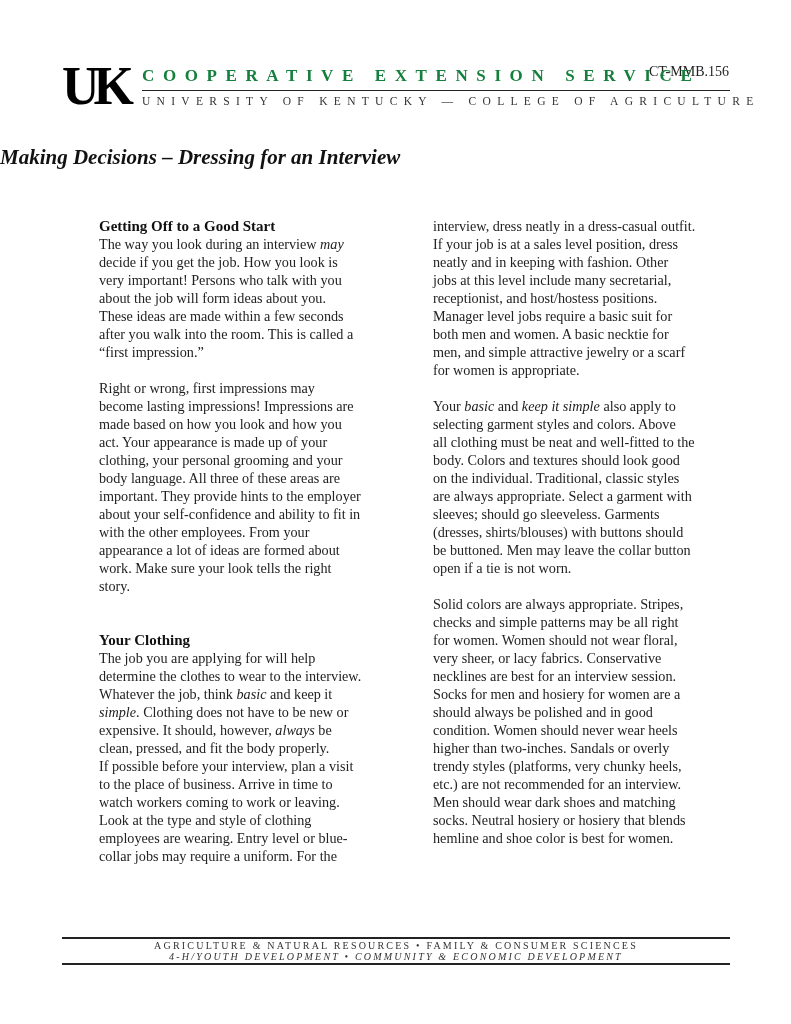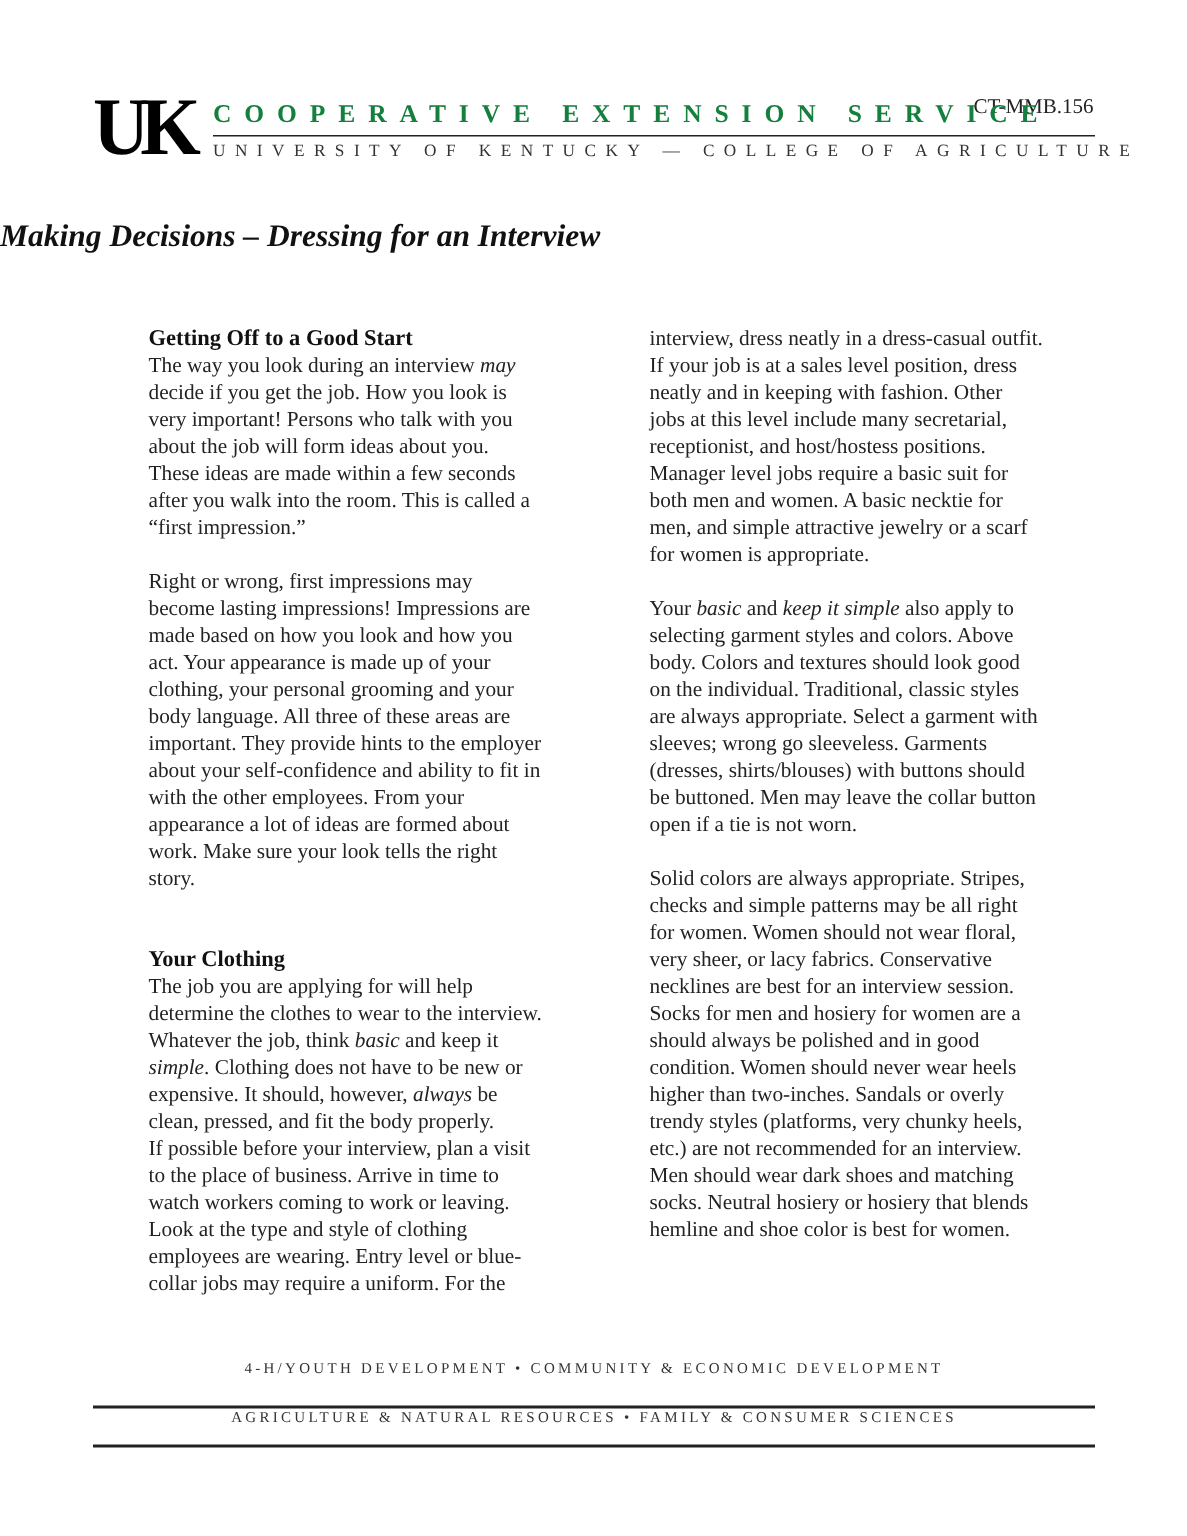--- a/index.html
+++ b/index.html
@@ -23,21 +23,21 @@
   .line { white-space: nowrap; display: block; }
   .gap { height: 18px; }
   .gap2 { height: 36px; }
   em { font-style: italic; }
   u { text-decoration: underline; }
   .footer-rule-top { position: absolute; left: 62px; top: 937px; width: 668px; height: 2px; background: #222; }
   .footer-rule-bottom { position: absolute; left: 62px; top: 963px; width: 668px; height: 2px; background: #222; }
   .footer-line { position: absolute; left: 62px; width: 668px; text-align: center; font-size: 10px;
                  letter-spacing: 2.2px; color: #333; white-space: nowrap; line-height: 11px; }
   .fl1 { top: 940px; }
-  .fl2 { top: 907px; }
+  .fl2 { top: 951px; font-style: italic; }
 </style>
 </head>
 <body>
 
 <div class="doc-id">CT-MMB.156</div>
 <div class="logo">UK</div>
 <div class="ces-title">COOPERATIVE EXTENSION SERVICE</div>
 <div class="ces-rule"></div>
 <div class="ces-sub">UNIVERSITY OF KENTUCKY — COLLEGE OF AGRICULTURE</div>
 
@@ -96,24 +96,25 @@
     <span class="line">receptionist, and host/hostess positions.</span>
     <span class="line">Manager level jobs require a basic suit for</span>
     <span class="line">both men and women.  A basic necktie for</span>
     <span class="line">men, and simple attractive jewelry or a scarf</span>
     <span class="line">for women is appropriate.</span>
   </div>
   <div class="gap"></div>
   <div>
     <span class="line"><span>Your </span><em>basic</em><span> and </span><em>keep it simple</em><span> also apply to</span></span>
     <span class="line">selecting garment styles and colors.  Above</span>
+    <span class="line">all clothing must be neat and well-fitted to the</span>
     <span class="line">body. Colors and textures should look good</span>
     <span class="line">on the individual.  Traditional, classic styles</span>
     <span class="line">are always appropriate. Select a garment with</span>
-    <span class="line">sleeves; wrong go sleeveless.  Garments</span>
+    <span class="line">sleeves; should go sleeveless.  Garments</span>
     <span class="line">(dresses, shirts/blouses) with buttons should</span>
     <span class="line">be buttoned.  Men may leave the collar button</span>
     <span class="line">open if a tie is not worn.</span>
   </div>
   <div class="gap"></div>
   <div>
     <span class="line">Solid colors are always appropriate.  Stripes,</span>
     <span class="line">checks and simple patterns may be all right</span>
     <span class="line">for women.  Women should not wear floral,</span>
     <span class="line">very sheer, or lacy fabrics.  Conservative</span>

